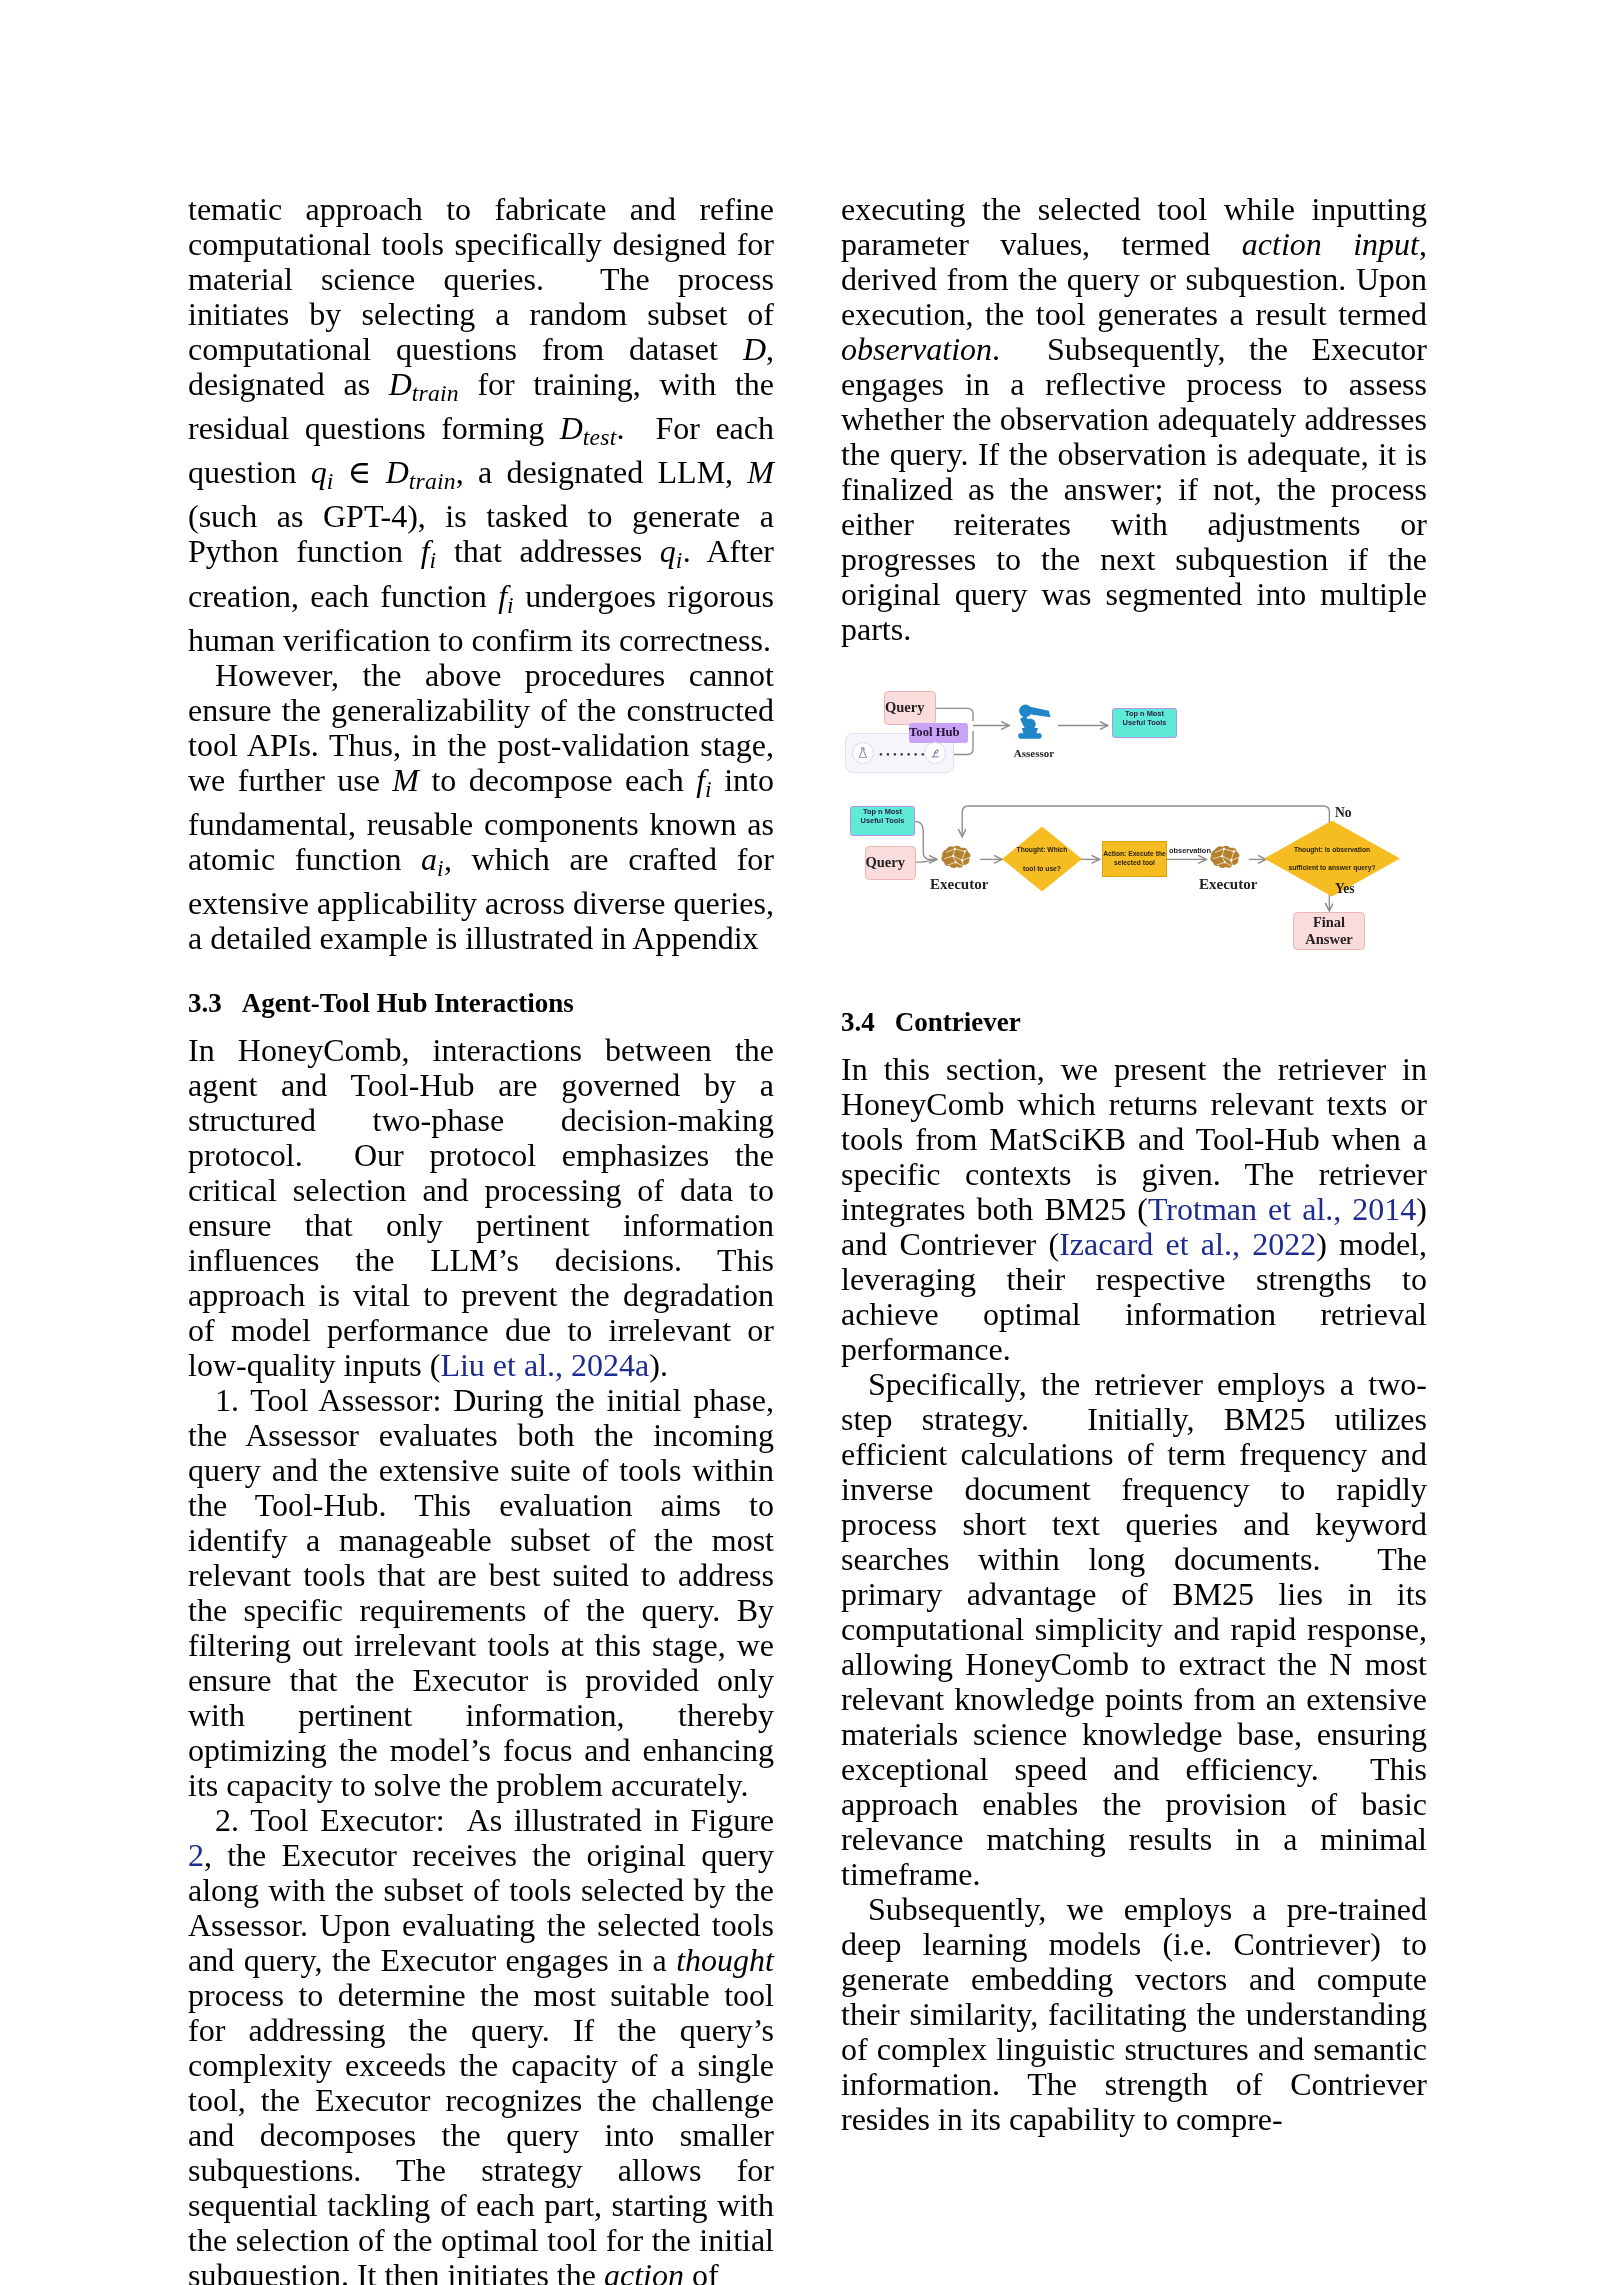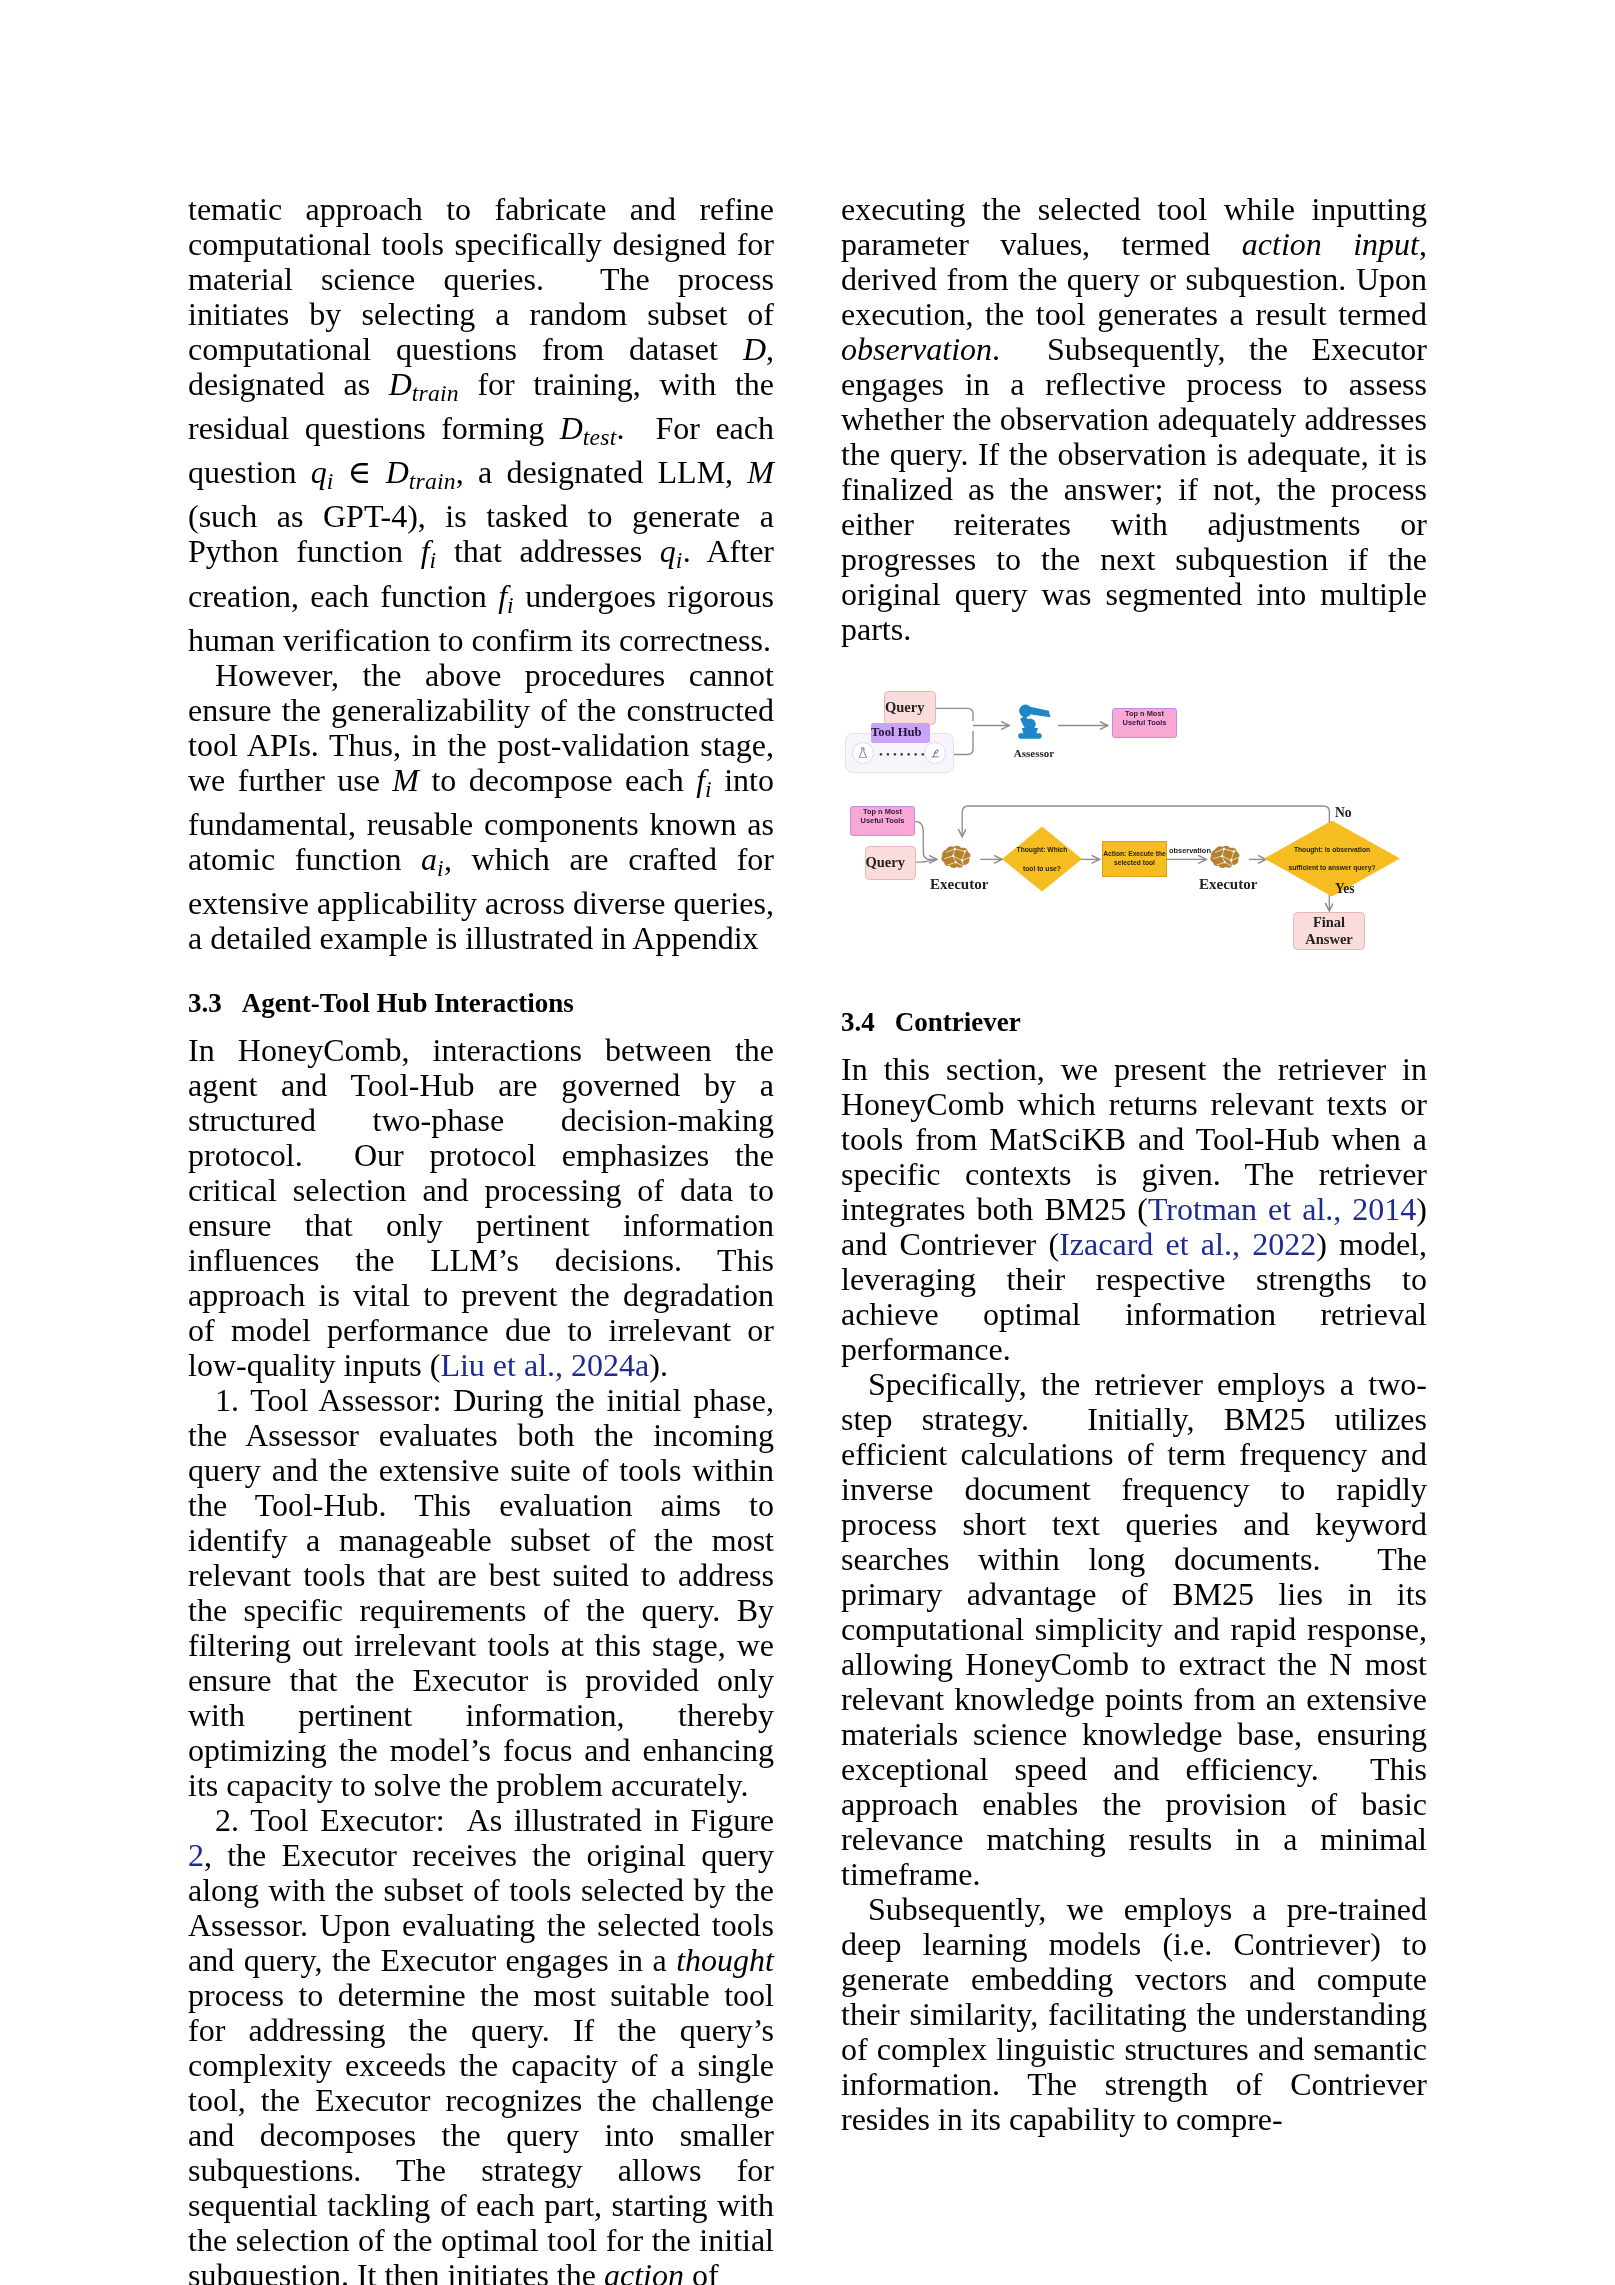--- a/index.html
+++ b/index.html
@@ -94,33 +94,34 @@
     text-align: center;
   }
   .pink-box {
     background: #fadcdc;
     border: 1.3px solid #e8b4b4;
     border-radius: 4.5px;
     color: #231f20;
     font-weight: bold;
   }
   .purple-box {
-    background: #f9a8d4;
+    background: #5eead4;
     border: 1.1px solid #b98ef0;
     border-radius: 2.7px;
     color: #2b1a44;
     font-family: "Liberation Sans", sans-serif;
     font-weight: bold;
     line-height: 1.25;
   }
   .purple-tag {
     background: #c9a3f5;
     border-radius: 2.7px;
     color: #241436;
     font-weight: bold;
+    margin-left: 38px;
   }
   .toolhub-shell {
     position: absolute;
     background: #f7f5fb;
     border: 1.1px solid #e3e0ec;
     border-radius: 8.1px;
     box-sizing: border-box;
   }
   .dots {
     position: absolute;

